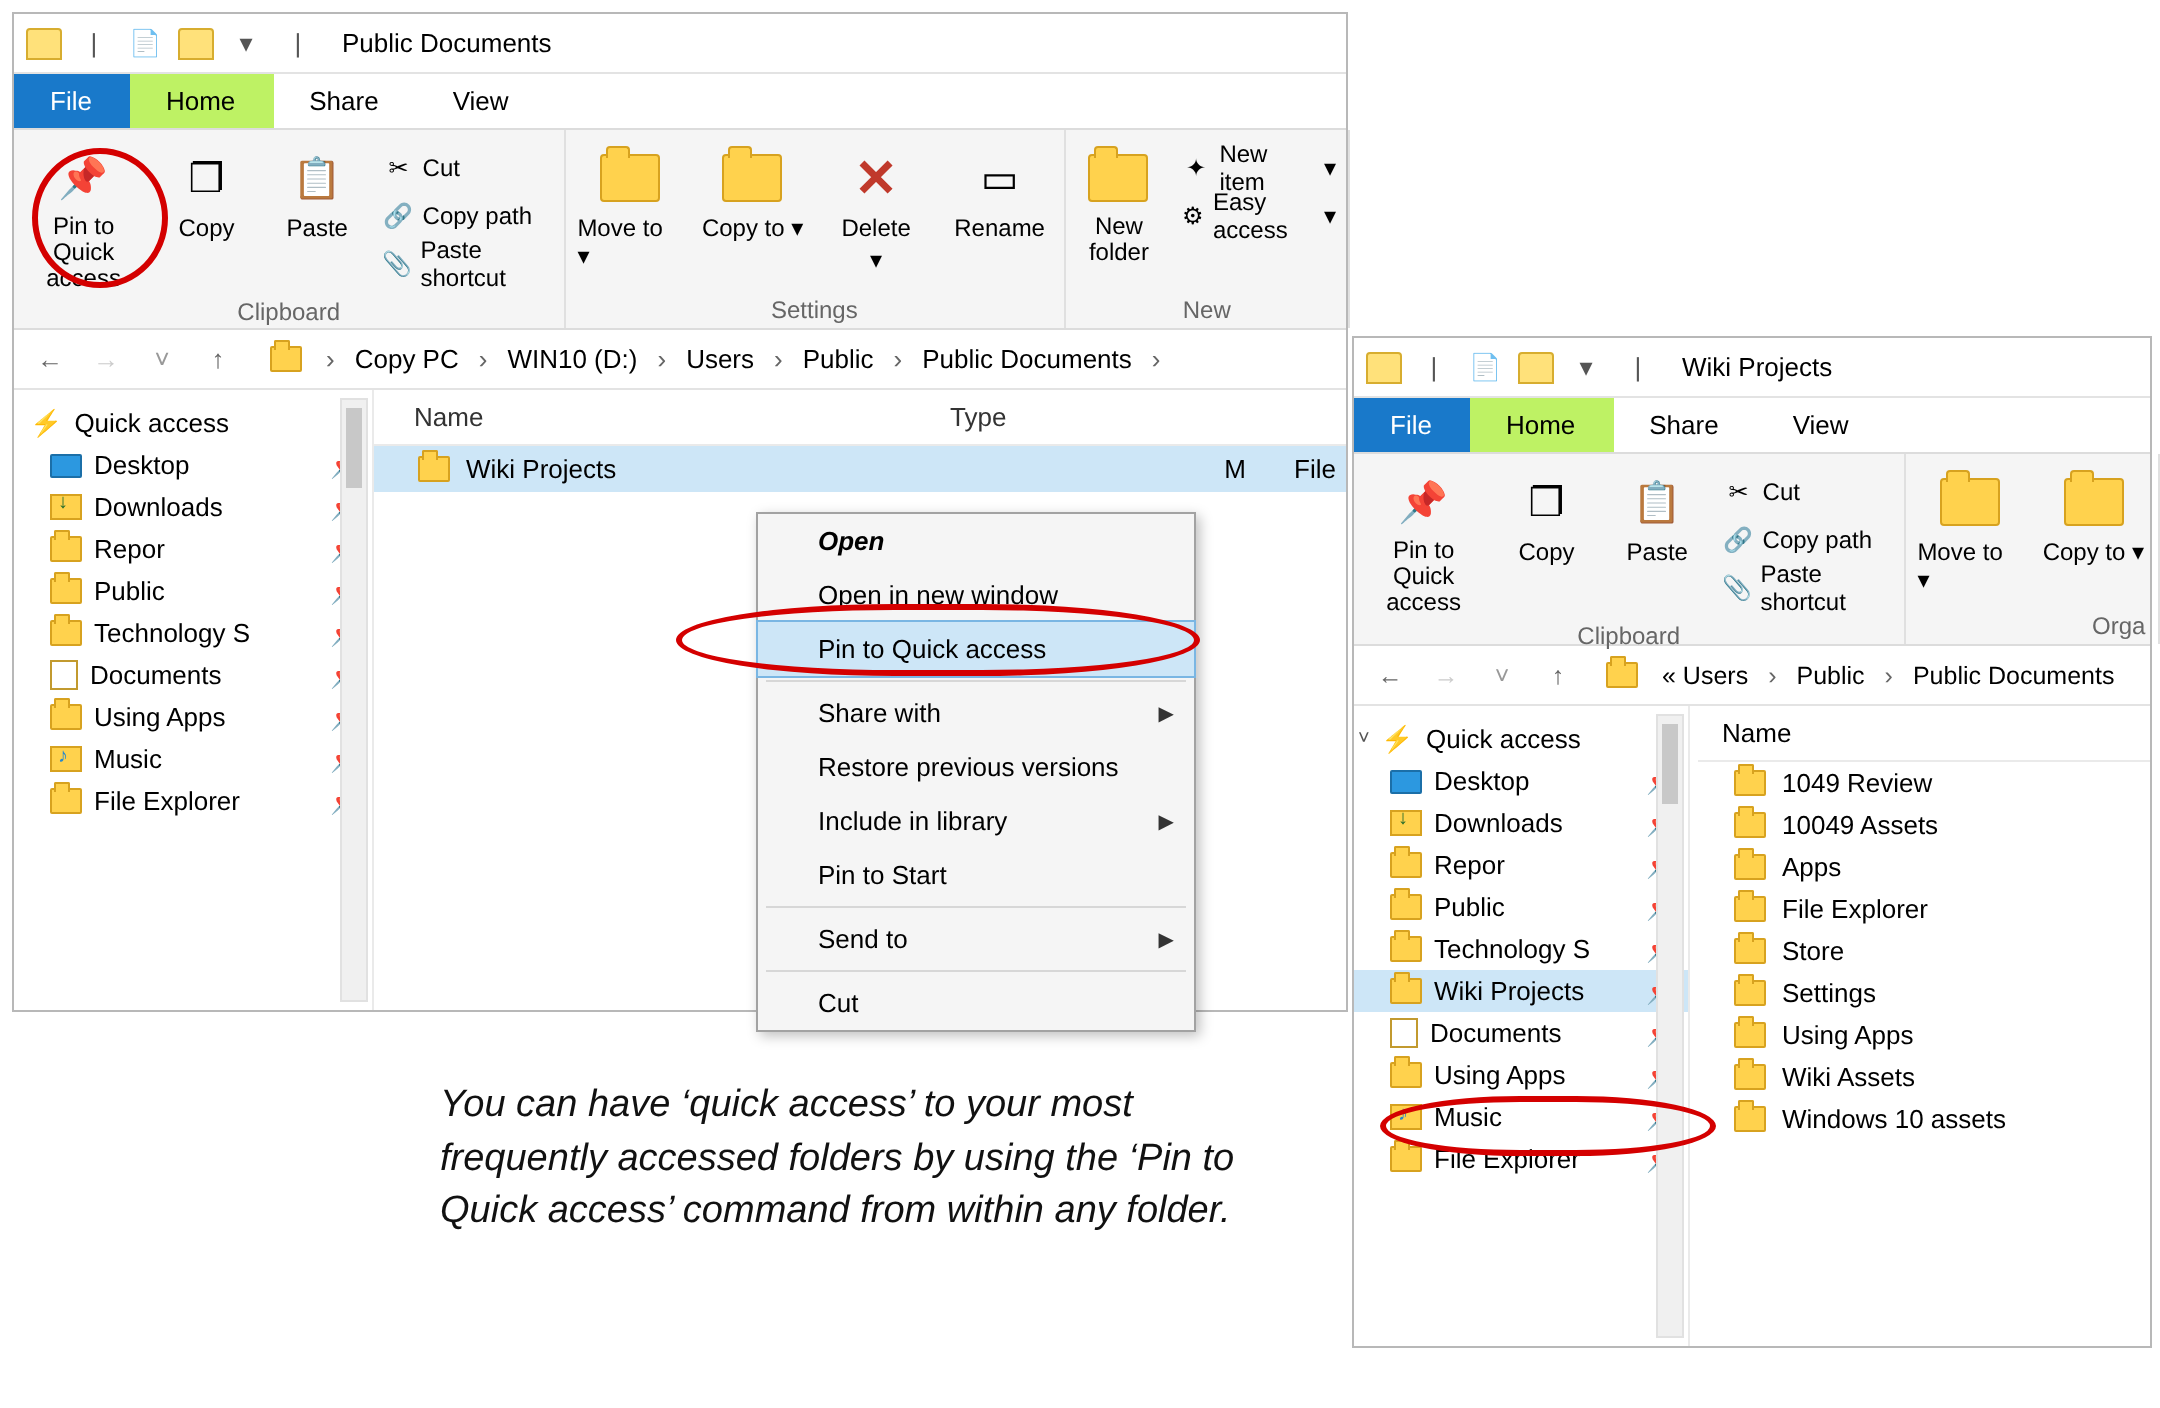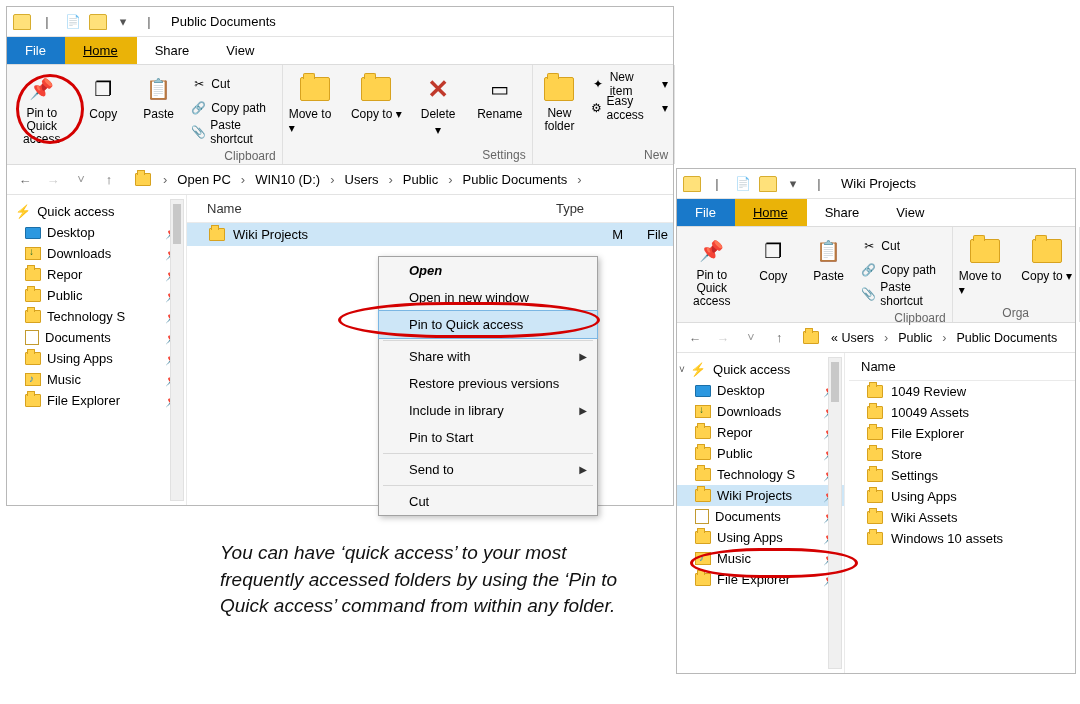--- a/index.html
+++ b/index.html
@@ -11,27 +11,27 @@
   
   .titlebar { height: 30px; background: #fff; border-bottom: 1px solid #e3e3e3; display: flex; align-items: center; padding-left: 6px; gap: 6px; }
   .qat-btn { width: 20px; height: 20px; display: flex; align-items: center; justify-content: center; color: #555; font-size: 13px; }
   .title-folder { width: 18px; height: 16px; background: #ffe17a; border: 1px solid #d7ad2f; border-radius: 2px 2px 0 0; }
   .titletext { font-size: 13px; margin-left: 6px; }
 
   
   .menutabs { height: 28px; background: #fff; display: flex; align-items: stretch; border-bottom: 1px solid #dcdcdc; }
   .mtab { padding: 0 18px; display: flex; align-items: center; font-size: 13px; border-right: 1px solid transparent; }
   .mtab.file { background: #1979ca; color: #fff; }
-  .mtab.sel { background: #eab308; text-decoration: underline; }
+  .mtab.sel { background: #bef264; }
 
   
   .ribbon { background: #f5f5f5; height: 100px; display: flex; border-bottom: 1px solid #dcdcdc; }
   .rgroup { border-right: 1px solid #e0e0e0; padding: 4px 6px 0 6px; display: flex; flex-direction: column; }
   .rgrow { flex: 1; display: flex; gap: 10px; }
-  .rlabel { text-align: right; color: #666; font-size: 12px; padding: 2px 0; }
+  .rlabel { text-align: center; color: #666; font-size: 12px; padding: 2px 0; }
   .rbig { display: flex; flex-direction: column; align-items: center; justify-content: flex-start; width: 52px; font-size: 12px; gap: 2px; padding-top: 4px; }
   .rbig .ico { width: 32px; height: 32px; display: flex; align-items: center; justify-content: center; font-size: 20px; }
   .rmini { display: flex; align-items: center; gap: 4px; font-size: 12px; height: 22px; }
   .rmini .mi { width: 16px; height: 16px; display: inline-flex; align-items: center; justify-content: center; }
   .folder32 { width: 30px; height: 24px; background: #ffd24d; border: 1px solid #d7a21f; border-radius: 2px; position: relative; }
   .folder32::before { content:""; position:absolute; top:-5px; left:2px; width:10px; height:5px; background:#ffd24d; border:1px solid #d7a21f; border-bottom:none; border-radius:2px 2px 0 0; }
   .xred { font-size: 26px; color: #c0392b; font-weight: bold; }
 
   
   .addrbar { height: 30px; display: flex; align-items: center; padding: 0 8px; gap: 8px; border-bottom: 1px solid #e3e3e3; font-size: 13px; }
@@ -55,21 +55,21 @@
   .music-ico { width:16px; height:13px; background:#ffd24d; border:1px solid #d7a21f; display:inline-block; position:relative; }
   .music-ico::after { content:"♪"; font-size:10px; color:#2b8acb; position:absolute; left:3px; top:-1px; }
   .doc-ico { width:14px; height:15px; background:#fff; border:1px solid #c29a2f; display:inline-block; }
 
   
   .listpane { flex: 1; }
   .listhdr { display: flex; font-size: 13px; color: #333; border-bottom: 1px solid #eaeaea; }
   .listhdr div { padding: 6px 8px; }
   .col-name { width: 280px; padding-left: 20px !important; }
   .col-date { width: 140px; }
-  .col-type { flex: 1; text-align: center; }
+  .col-type { flex: 1; }
   .listrow { display: flex; align-items: center; font-size: 13px; padding: 4px 0 4px 22px; background: #cde6f7; gap: 8px; }
 
   
   .ctxmenu { position: absolute; left: 378px; top: 256px; width: 220px; background: #f5f5f5; border: 1px solid #a2a2a2; box-shadow: 2px 2px 6px rgba(0,0,0,0.25); font-size: 13px; z-index: 5; }
   .ctxmenu .citem { padding: 6px 10px 6px 30px; display: flex; justify-content: space-between; align-items: center; }
   .ctxmenu .citem.sel { background: #cde6f7; border: 1px solid #7ab6e3; margin: -1px; }
   .ctxmenu .csep { height: 1px; background: #d7d7d7; margin: 2px 4px; }
   .subarr { color: #333; font-size: 10px; }
 
   
@@ -200,21 +200,21 @@
   </div>
 
   <div class="addrbar">
     <span class="navbtn">←</span>
     <span class="navbtn" style="color:#ccc;">→</span>
     <span class="navbtn" style="color:#999;">˅</span>
     <span class="navbtn">↑</span>
     <span class="foldersm" style="margin-left:8px;"></span>
     <div class="crumb">
       <span class="chev">›</span>
-      <span>Open PC</span>
+      <span>Copy PC</span>
         <span class="chev">›</span>
       <span>WIN10 (D:)</span>
         <span class="chev">›</span>
       <span>Users</span>
         <span class="chev">›</span>
       <span>Public</span>
         <span class="chev">›</span>
       <span>Public Documents</span>
         <span class="chev">›</span>
     </div>
@@ -382,21 +382,21 @@
             </div>
           <span><span>Move to</span> ▾</span>
         </div>
         <div class="rbig">
           <div class="ico">
               <span class="folder32"></span>
             </div>
           <span><span>Copy to</span> ▾</span>
         </div>
       </div>
-      <div class="rlabel" style="text-align:center;">Orga</div>
+      <div class="rlabel" style="text-align:right;">Orga</div>
     </div>
   </div>
 
   <div class="addrbar">
     <span class="navbtn">←</span>
     <span class="navbtn" style="color:#ccc;">→</span>
     <span class="navbtn" style="color:#999;">˅</span>
     <span class="navbtn">↑</span>
     <span class="foldersm" style="margin-left:6px;"></span>
     <div class="crumb">
@@ -477,20 +477,24 @@
           <div class="frow">
             <span class="foldersm"></span>
             <span>1049 Review</span>
           </div>
           <div class="frow">
             <span class="foldersm"></span>
             <span>10049 Assets</span>
           </div>
           <div class="frow">
             <span class="foldersm"></span>
+            <span>Apps</span>
+          </div>
+          <div class="frow">
+            <span class="foldersm"></span>
             <span>File Explorer</span>
           </div>
           <div class="frow">
             <span class="foldersm"></span>
             <span>Store</span>
           </div>
           <div class="frow">
             <span class="foldersm"></span>
             <span>Settings</span>
           </div>

